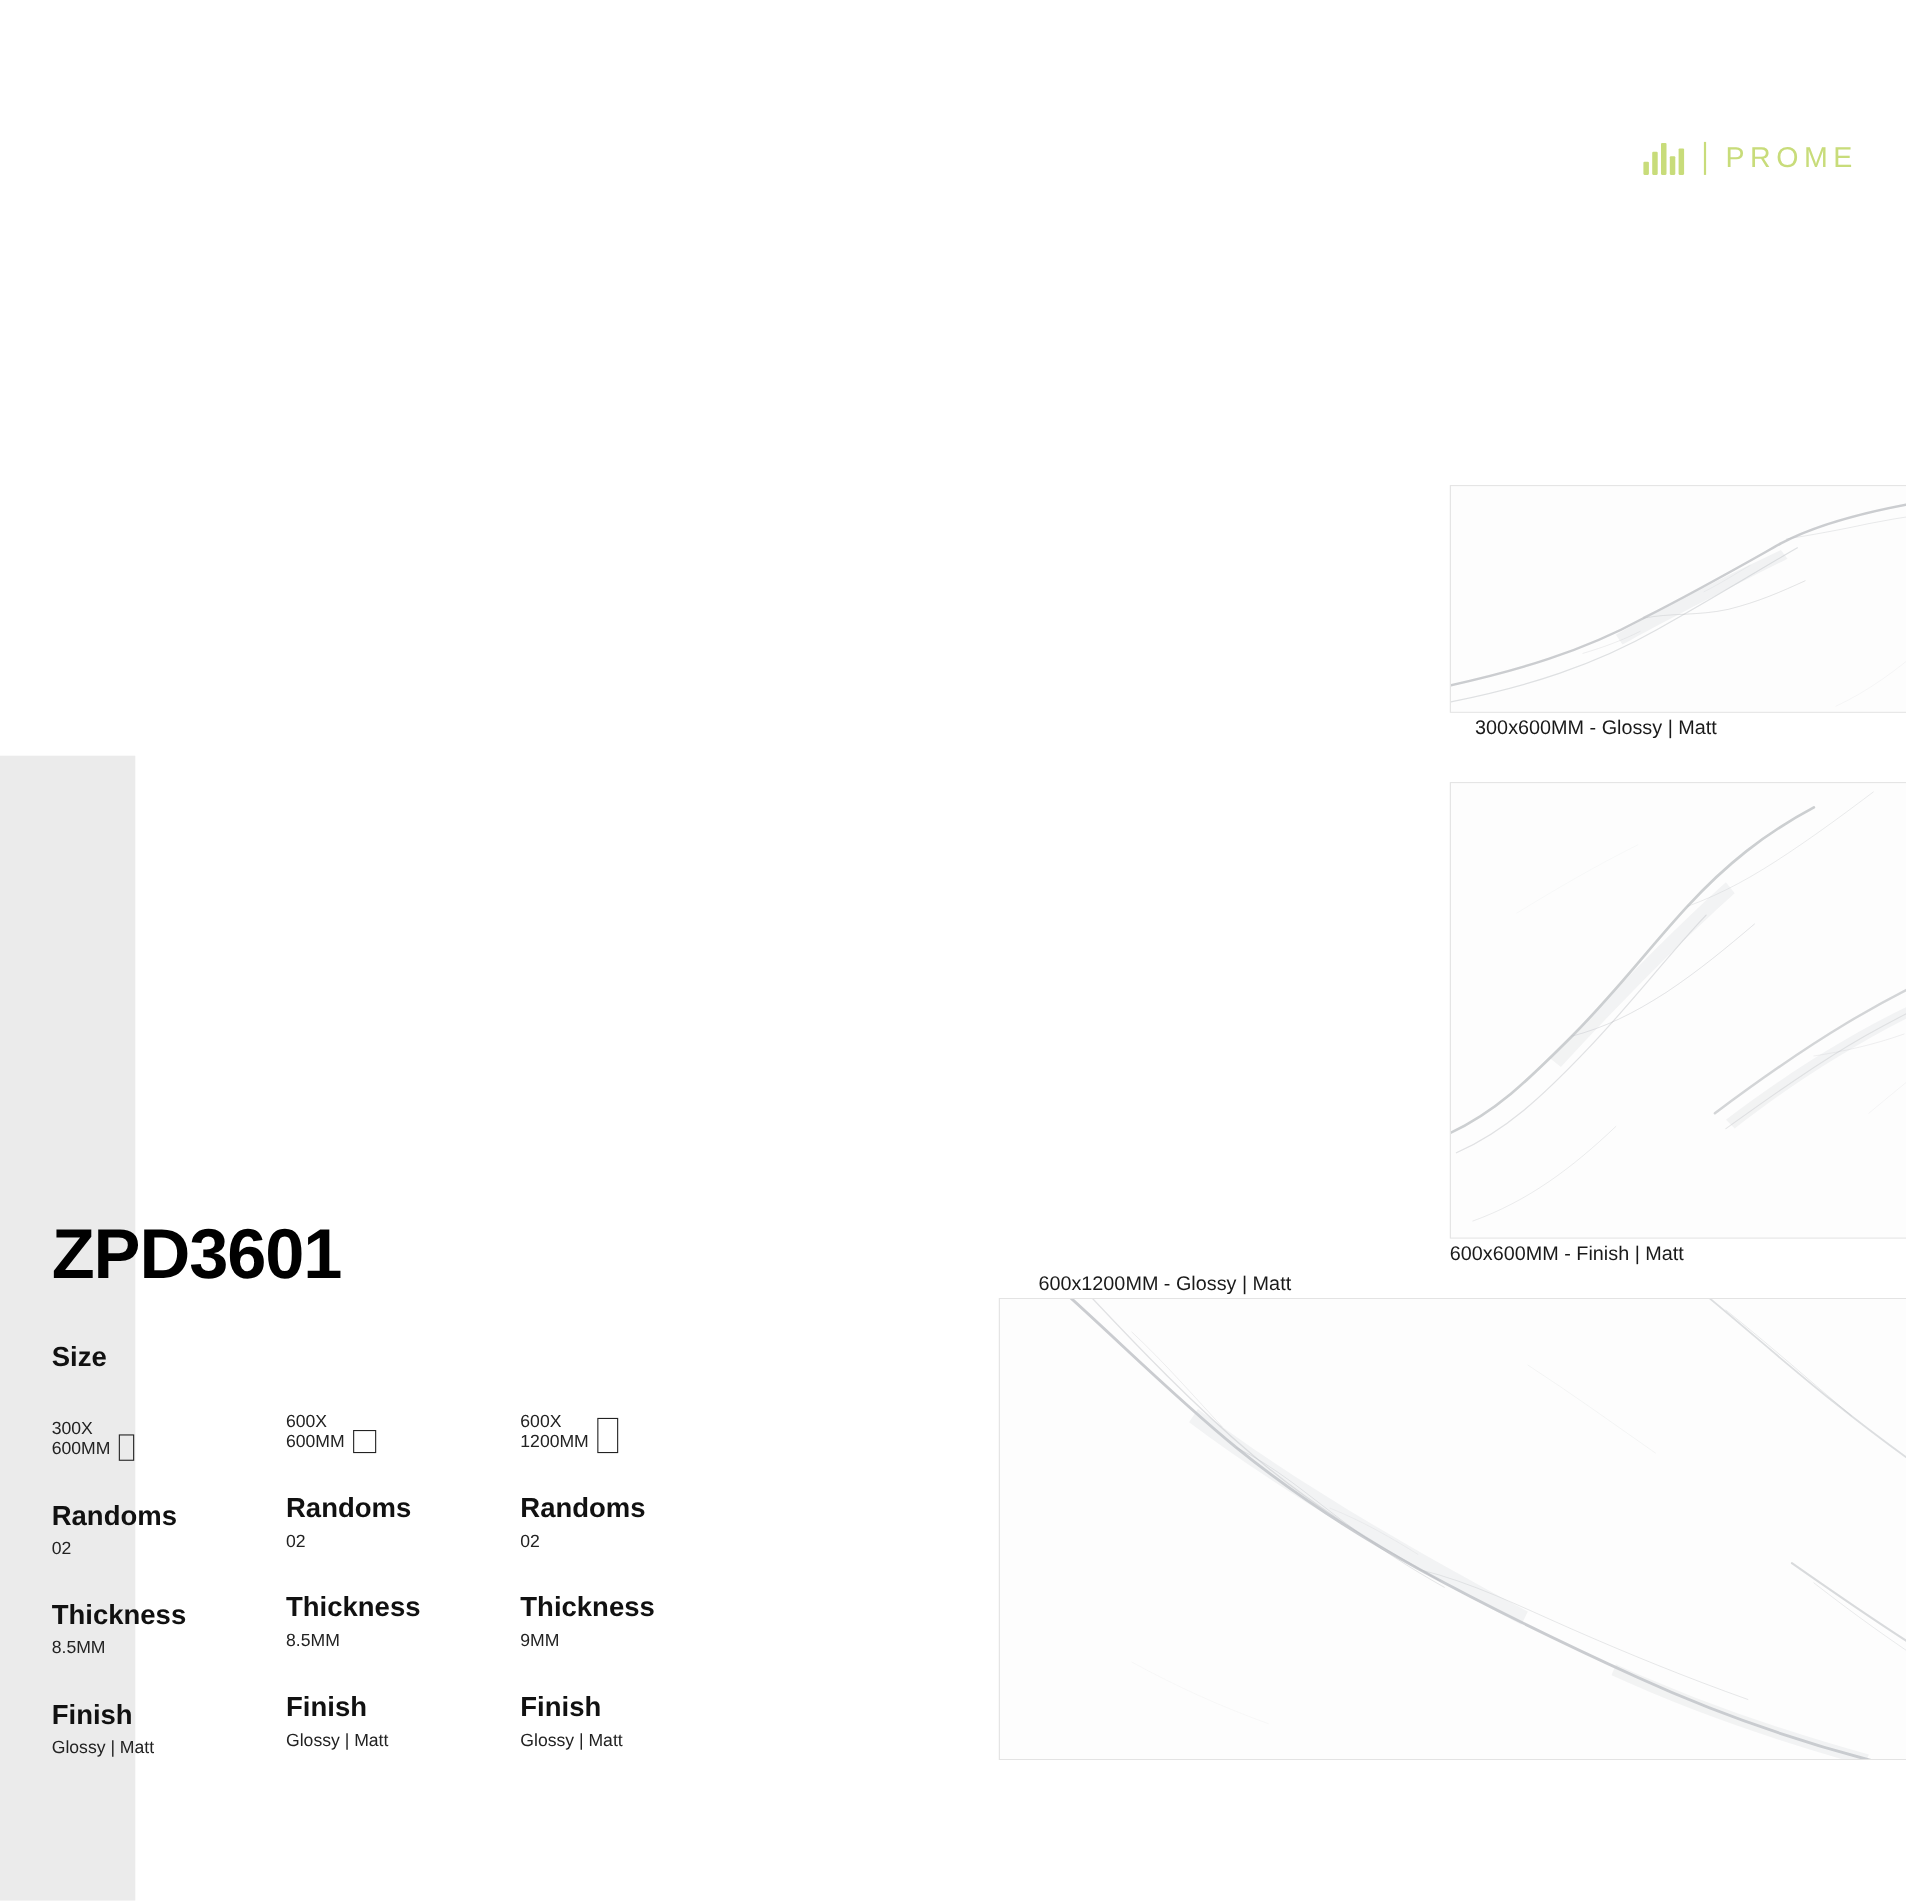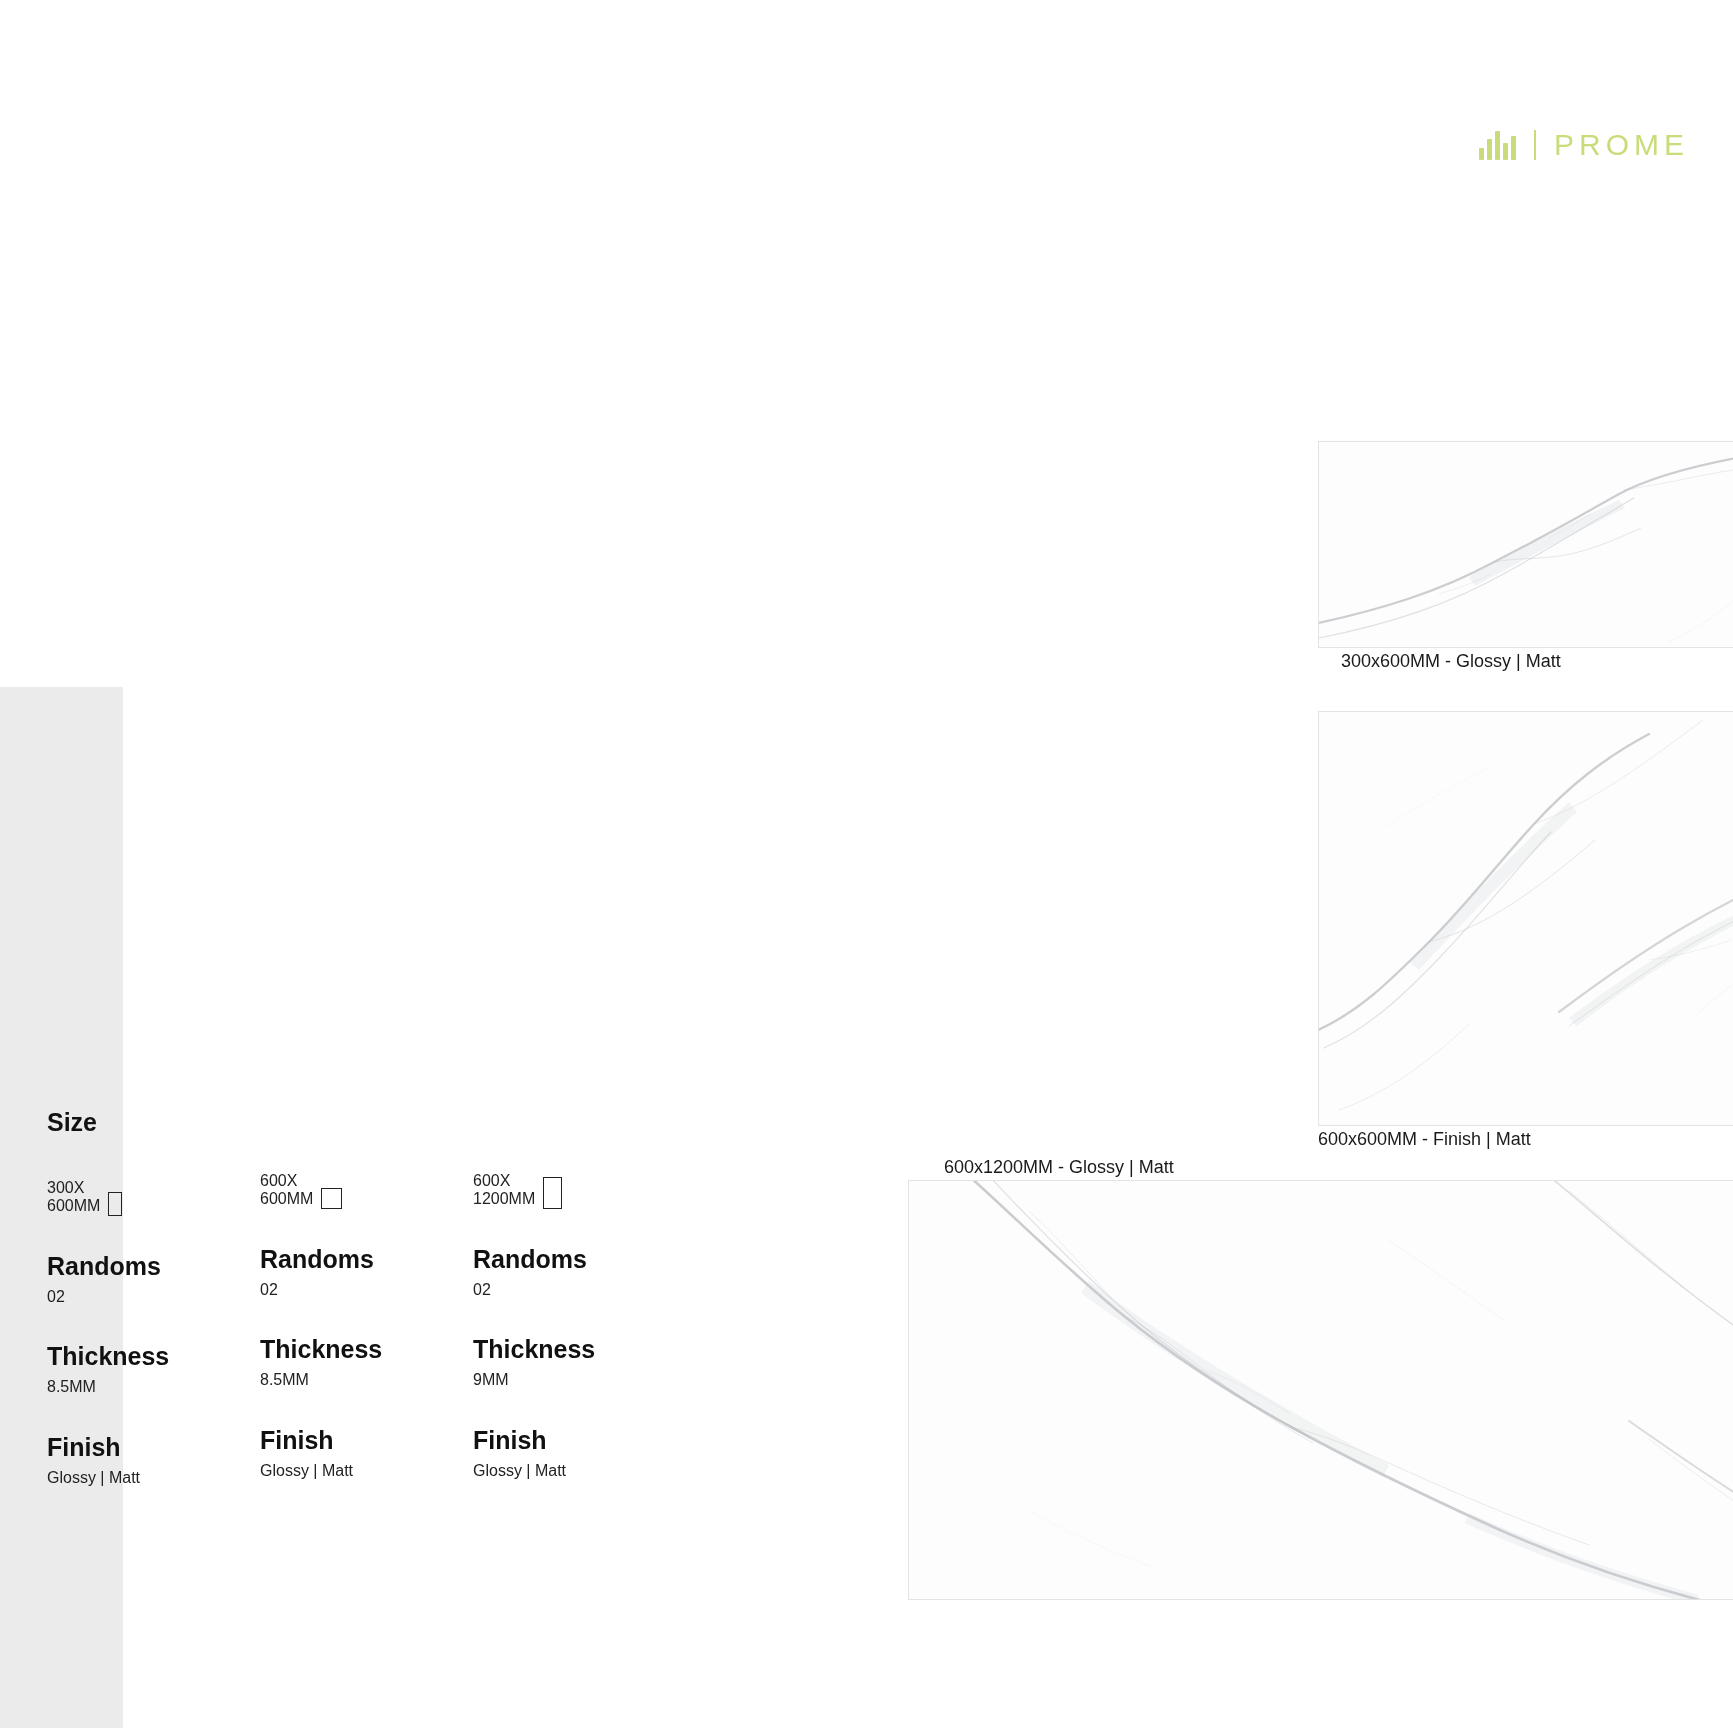--- a/index.html
+++ b/index.html
@@ -41,21 +41,21 @@
   .brand-mark span:nth-child(2) { height: 21px; }
   .brand-mark span:nth-child(3) { height: 29px; }
   .brand-mark span:nth-child(4) { height: 17px; }
   .brand-mark span:nth-child(5) { height: 24px; }
   .brand-divider {
     width: 2px;
     height: 30px;
     background: #c8dc7a;
   }
   .brand-name {
-    font-size: 30px;
+    font-size: 26px;
     letter-spacing: 5px;
     font-weight: 500;
     color: #c8dc7a;
   }
 
   
   .grey-panel {
     position: absolute;
     left: 0;
     top: 687px;
@@ -159,20 +159,21 @@
       <span></span>
       <span></span>
   </span>
   <span class="brand-divider"></span>
   <span class="brand-name">PROME</span>
 </div>
 
 <div class="grey-panel"></div>
 
 <div class="info-block">
+  <h1 class="product-code">ZPD3601</h1>
 
   <div class="spec-columns">
 
     <div class="spec-col">
       <div class="spec-group">
         <p class="spec-label">Size</p>
         <div class="size-row">
           <span class="size-text">300X
 600MM</span>
           <span class="size-icon ratio-1x2"></span>

